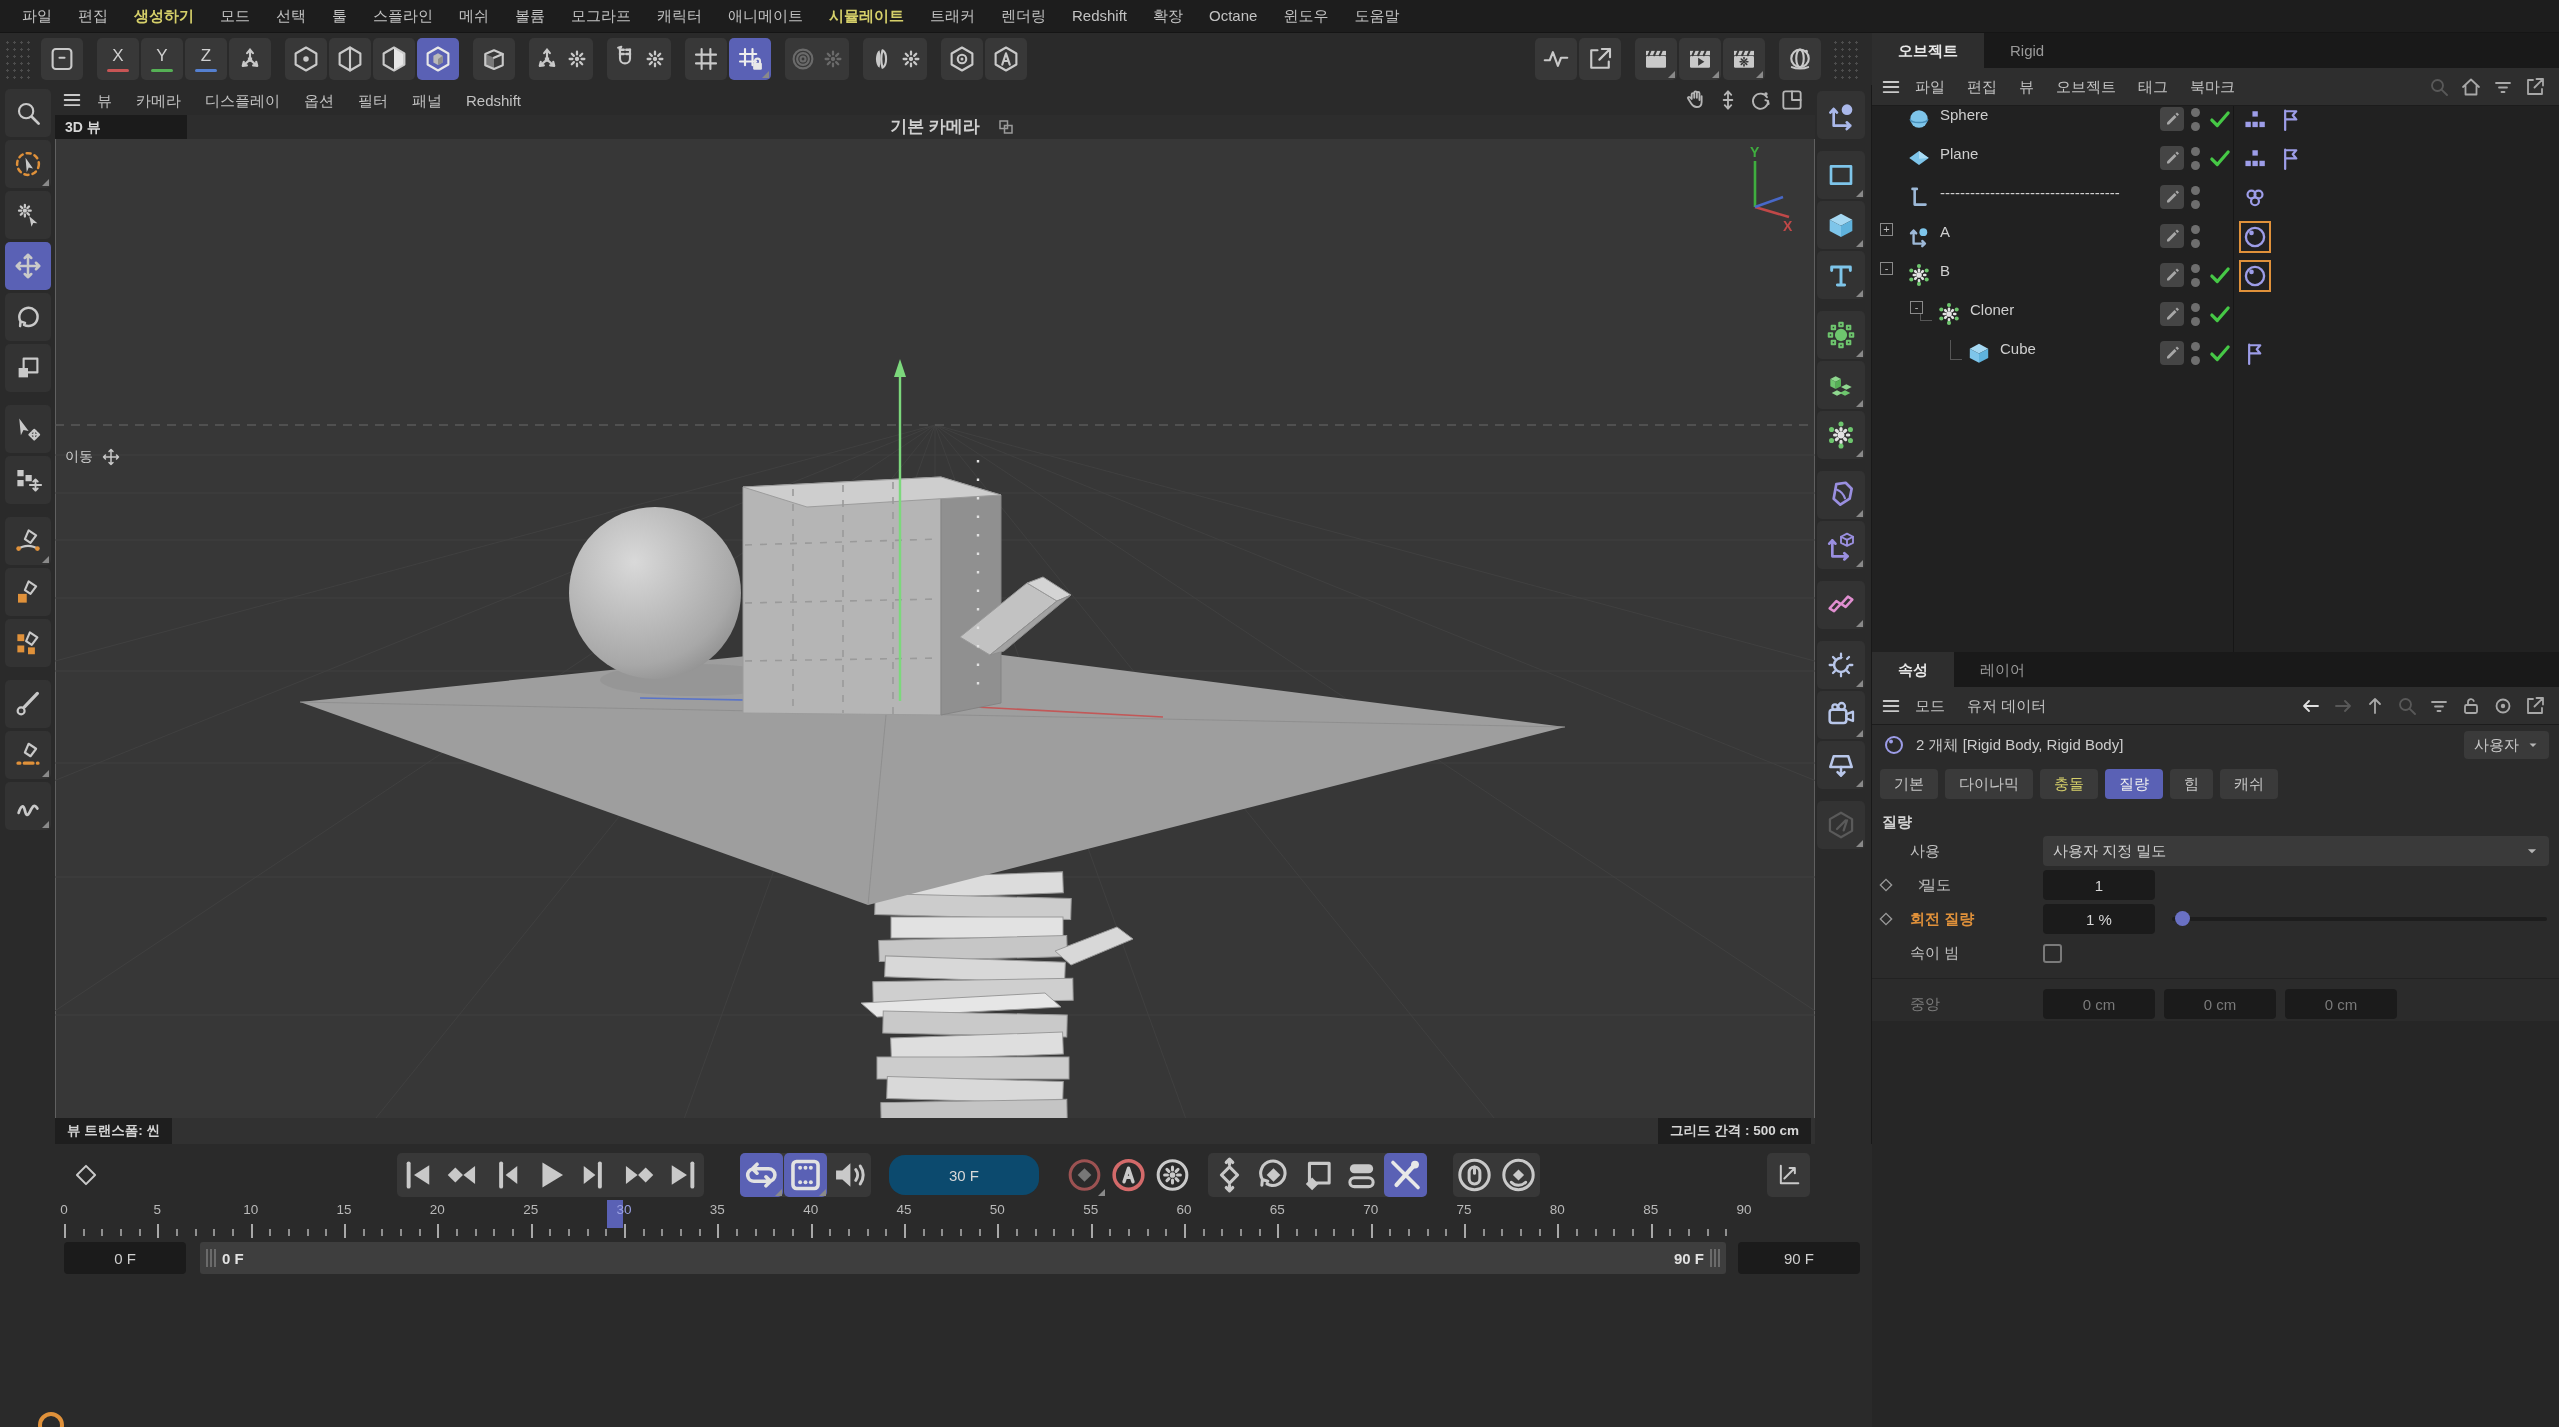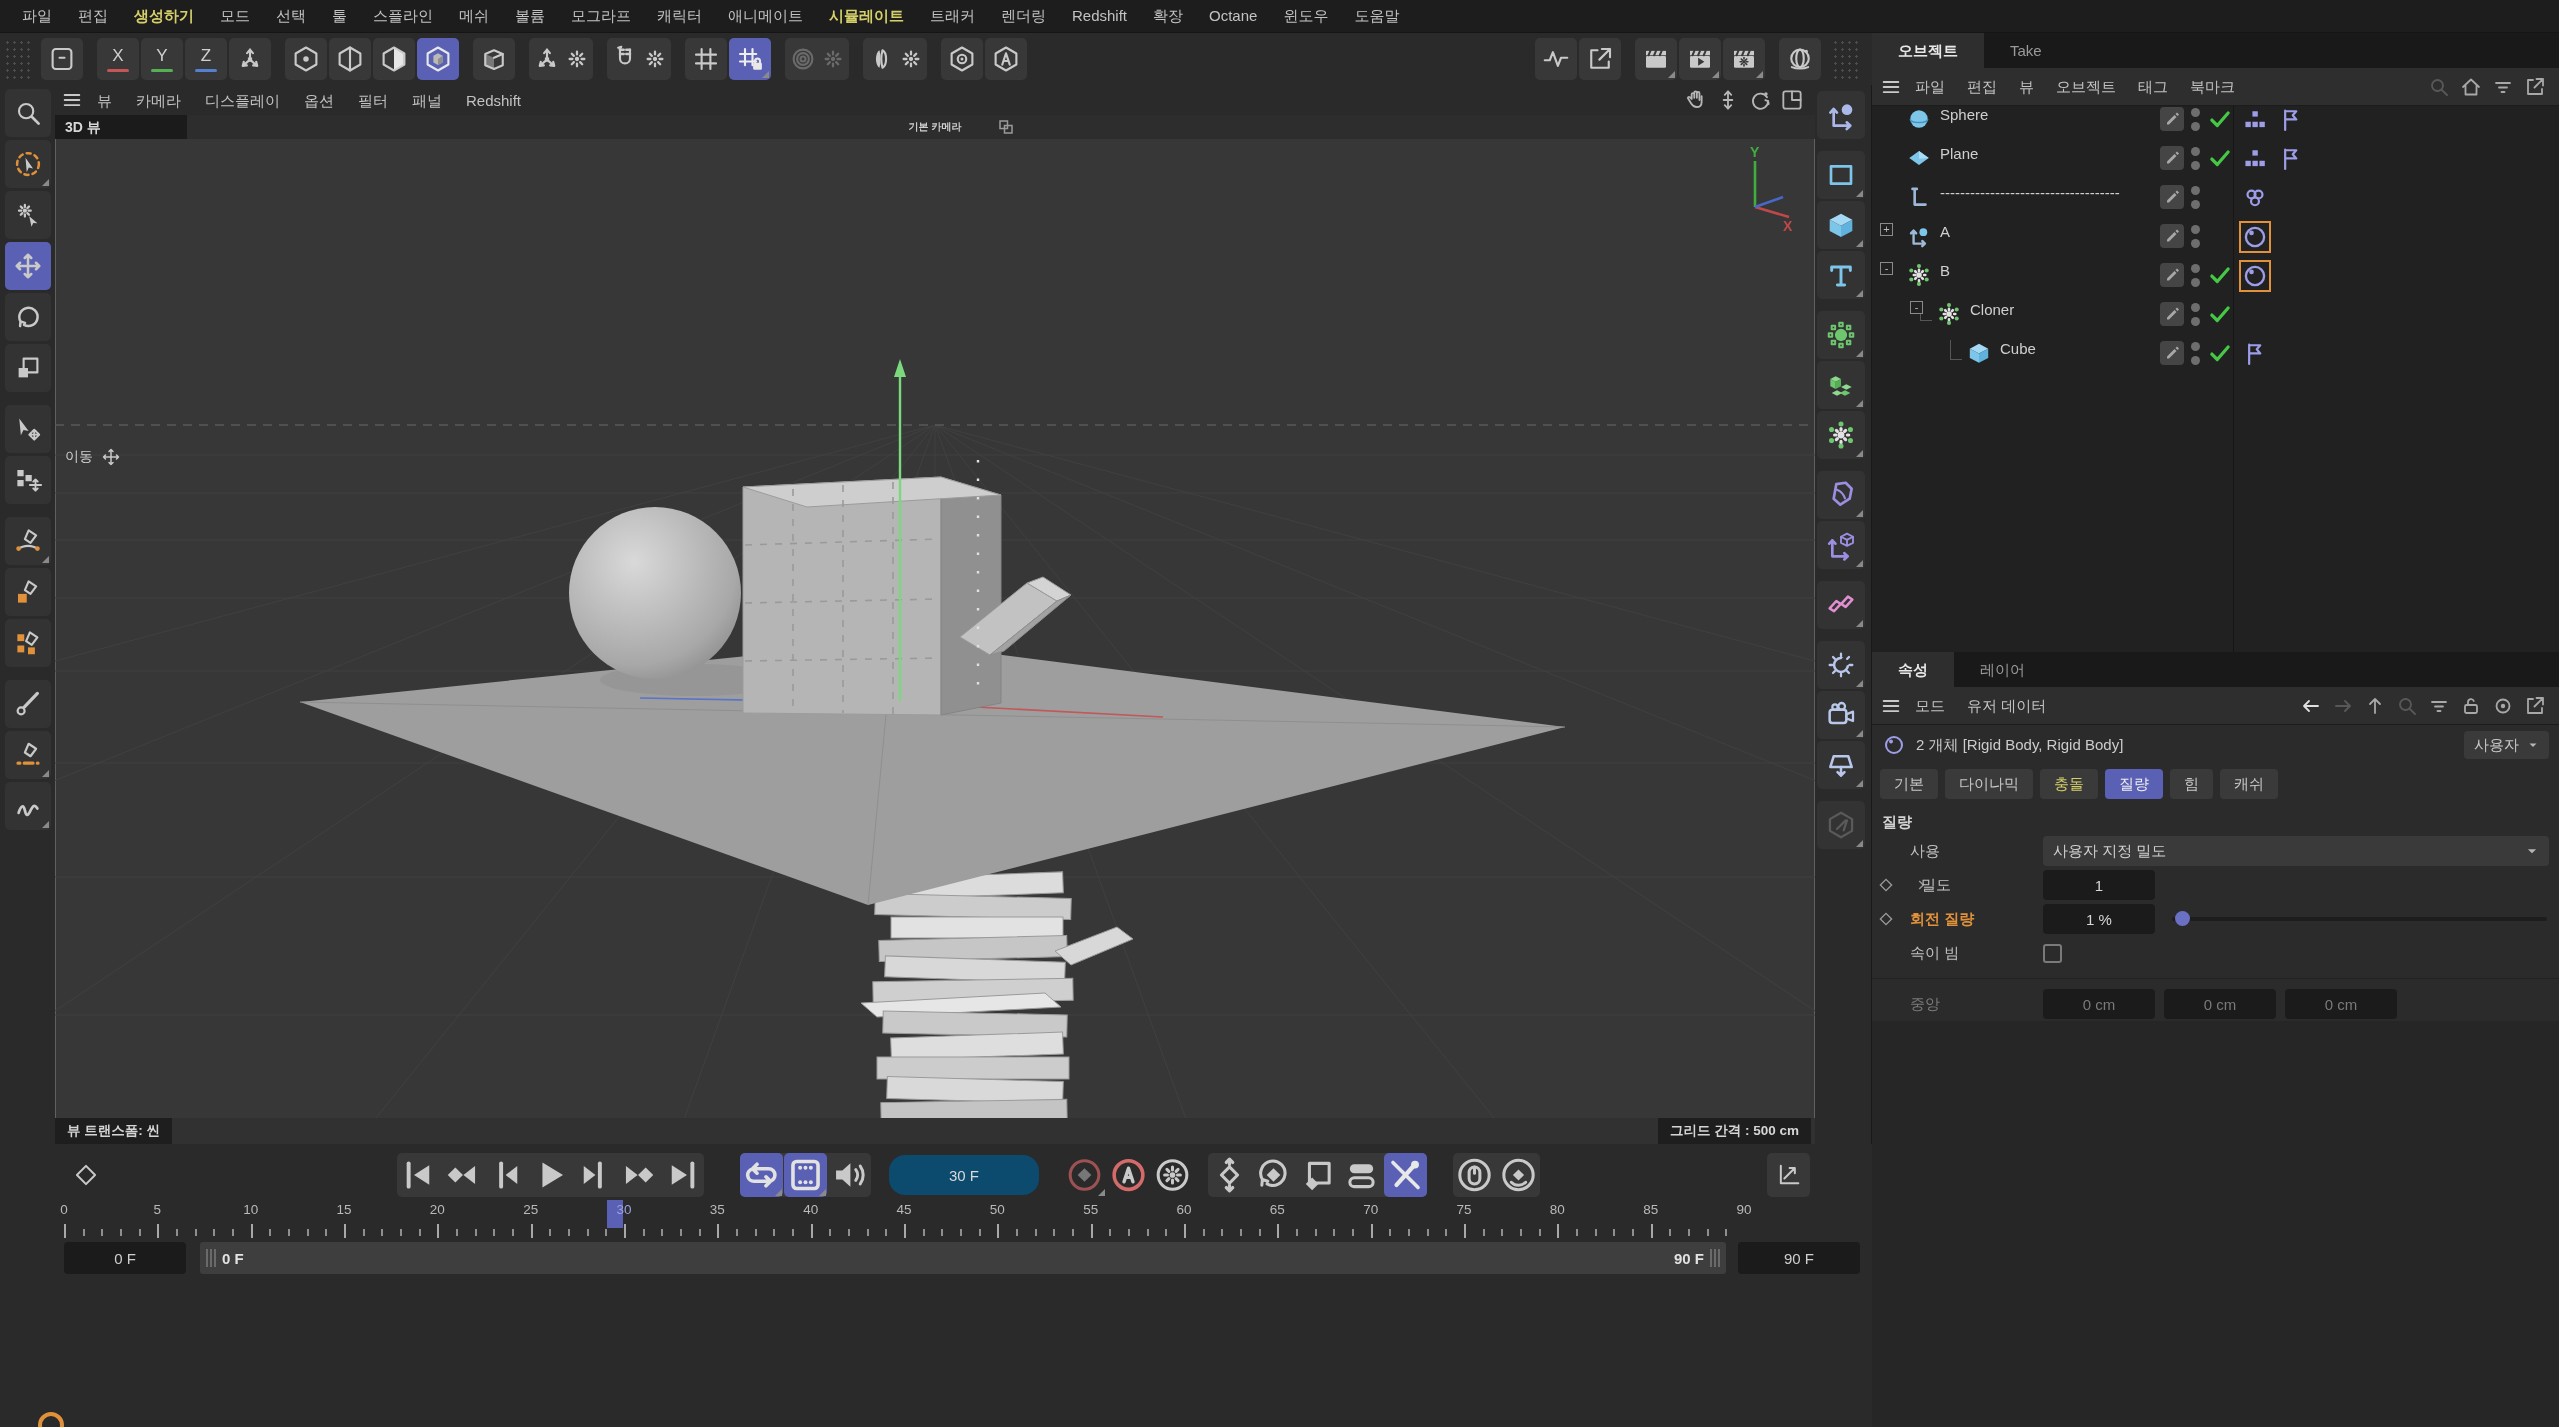--- a/index.html
+++ b/index.html
@@ -37,21 +37,21 @@
   
   #viewport { position:absolute; left:55px; top:85px; width:1760px; height:1059px; }
   #vp-menu { height:30px; display:flex; align-items:center; background:#2a2a2a; padding-left:6px; gap:2px;}
   #vp-menu .menu-item { line-height:29px; }
   #vp-menu-right { margin-left:auto; display:flex; gap:6px; padding-right:10px;}
   #vp-menu-right svg { width:26px; height:26px; stroke:#b5b5b5; fill:none; stroke-width:1.7; stroke-linecap:round; stroke-linejoin:round;}
   #vp-canvas { position:relative; width:1760px; height:1029px; background:#373737; outline:1px solid #606060; outline-offset:-1px;}
   #vp-canvas svg.scene { position:absolute; left:0; top:0; }
   #vp-titlebar { position:absolute; left:0; top:0; width:100%; height:24px; background:#2d2d2d; }
   #vp-viewlabel { position:absolute; left:0; top:0; width:132px; height:24px; background:#1b1b1b; color:#d8d8d8; font-weight:bold; font-size:14px; line-height:24px; padding-left:10px;}
-  #vp-camlabel { position:absolute; left:0; top:0; width:100%; text-align:center; font-size:10px; font-weight:bold; color:#cfcfcf; line-height:24px;}
+  #vp-camlabel { position:absolute; left:0; top:0; width:100%; text-align:center; font-size:17px; font-weight:bold; color:#cfcfcf; line-height:24px;}
   #vp-camicon { position:absolute; left:calc(50% + 62px); top:3px; width:18px; height:18px; }
   #vp-toollabel { position:absolute; left:10px; top:332px; font-size:14px; color:#d0d0d0; display:flex; gap:8px; align-items:center;}
   #vp-bottombar { position:absolute; left:0; bottom:0; width:100%; height:26px; background:#313131; }
   #vp-transform { position:absolute; left:0; bottom:0; height:26px; background:#1e1e1e; color:#d5d5d5; font-size:13.5px; font-weight:bold; line-height:26px; padding:0 12px;}
   #vp-grid { position:absolute; right:4px; bottom:0; height:26px; background:#1e1e1e; color:#d5d5d5; font-size:13.5px; font-weight:bold; line-height:26px; padding:0 12px;}
   #vp-gizmo { position:absolute; right:18px; top:30px; }
 
   
   #rightstrip { position:absolute; left:1815px; top:85px; width:57px; height:1059px; background:#2a2a2a; display:flex; flex-direction:column; padding-top:5px; border-right:1px solid #191919;}
   .rs-btn { width:48px; height:48px; margin:1px 2px; background:#333333; border-radius:5px; display:flex; align-items:center; justify-content:center; position:relative;}
@@ -834,21 +834,21 @@
             <polygon points="12 2.8 20.3 7.6 20.3 16.4 12 21.2 3.7 16.4 3.7 7.6"></polygon>
             <path d="M9 15l6.5-6.5 M14 16l2.5-7.5"></path>
           </svg>
         </span>
       </div>
     </div>
 
   <div id="rightpanel">
     <div class="tabbar" id="om-tabs">
         <div class="tab active">오브젝트</div>
-        <div class="tab">Take</div>
+        <div class="tab">Rigid</div>
       </div>
     <div class="panelmenu">
       <svg class="ic sm" viewBox="0 0 24 24" style="stroke:#c9c9c9;stroke-width:2;fill:none;">
           <path d="M4 6.5h16 M4 12h16 M4 17.5h16"></path>
         </svg>
       <span id="om-menu-items" style="display:flex;">
           <div class="menu-item">파일</div>
           <div class="menu-item">편집</div>
           <div class="menu-item">뷰</div>
           <div class="menu-item">오브젝트</div>

